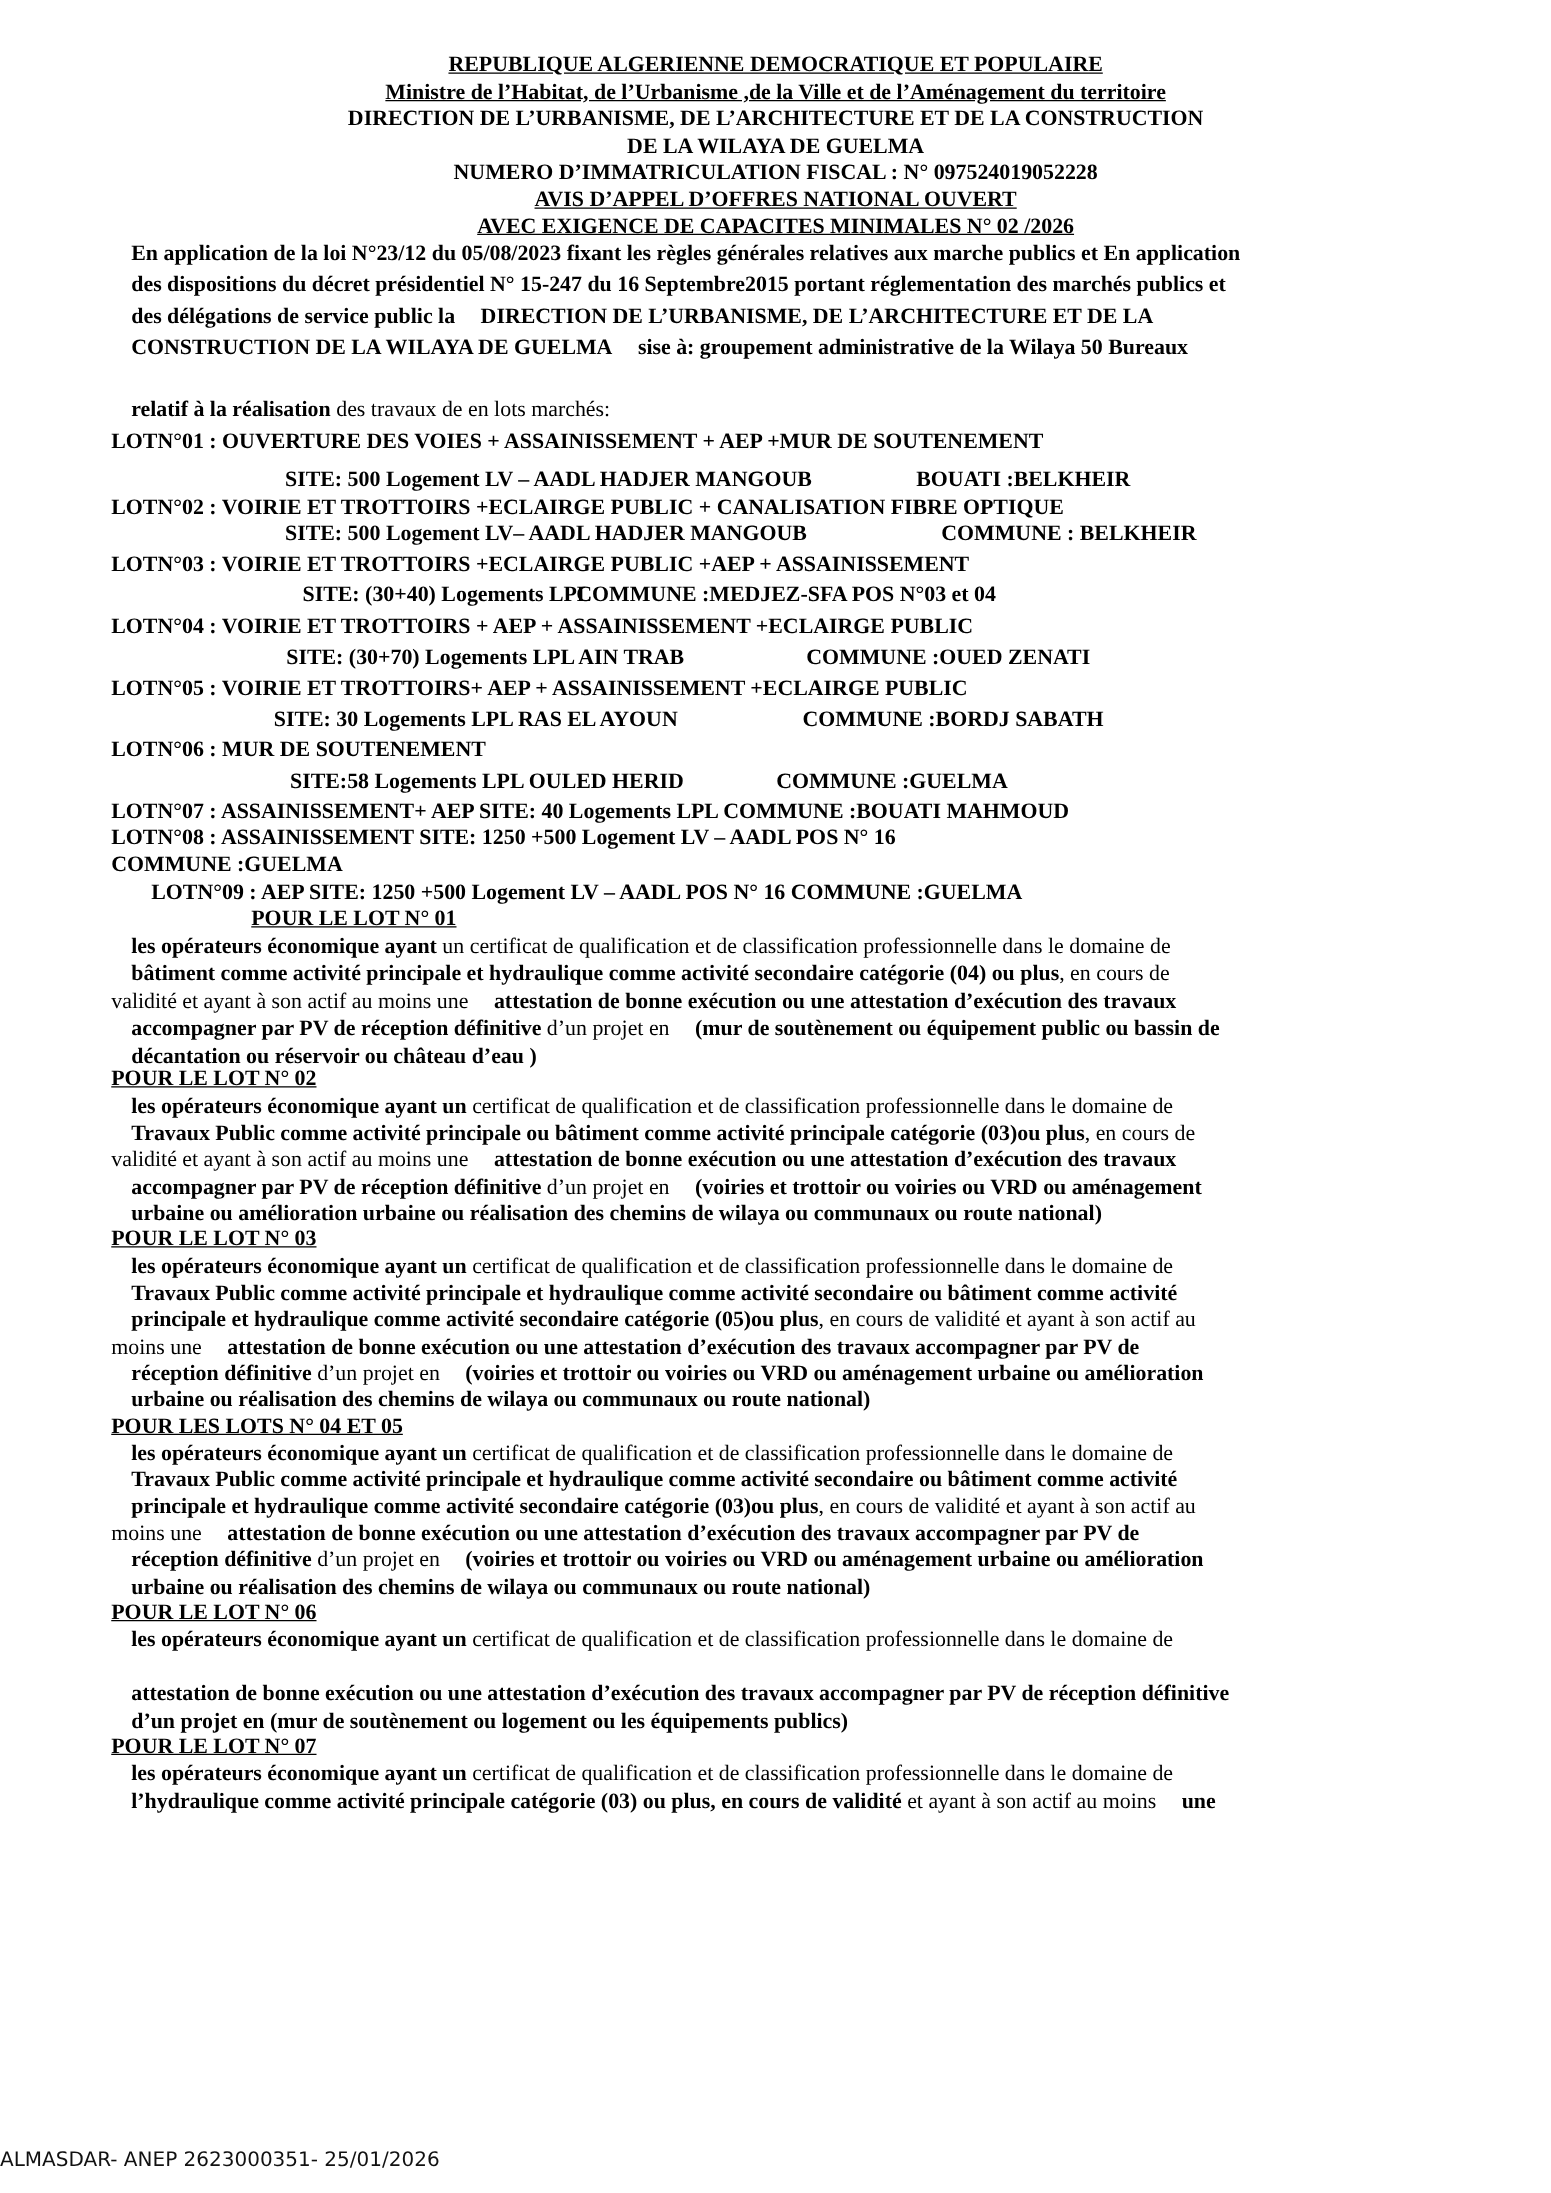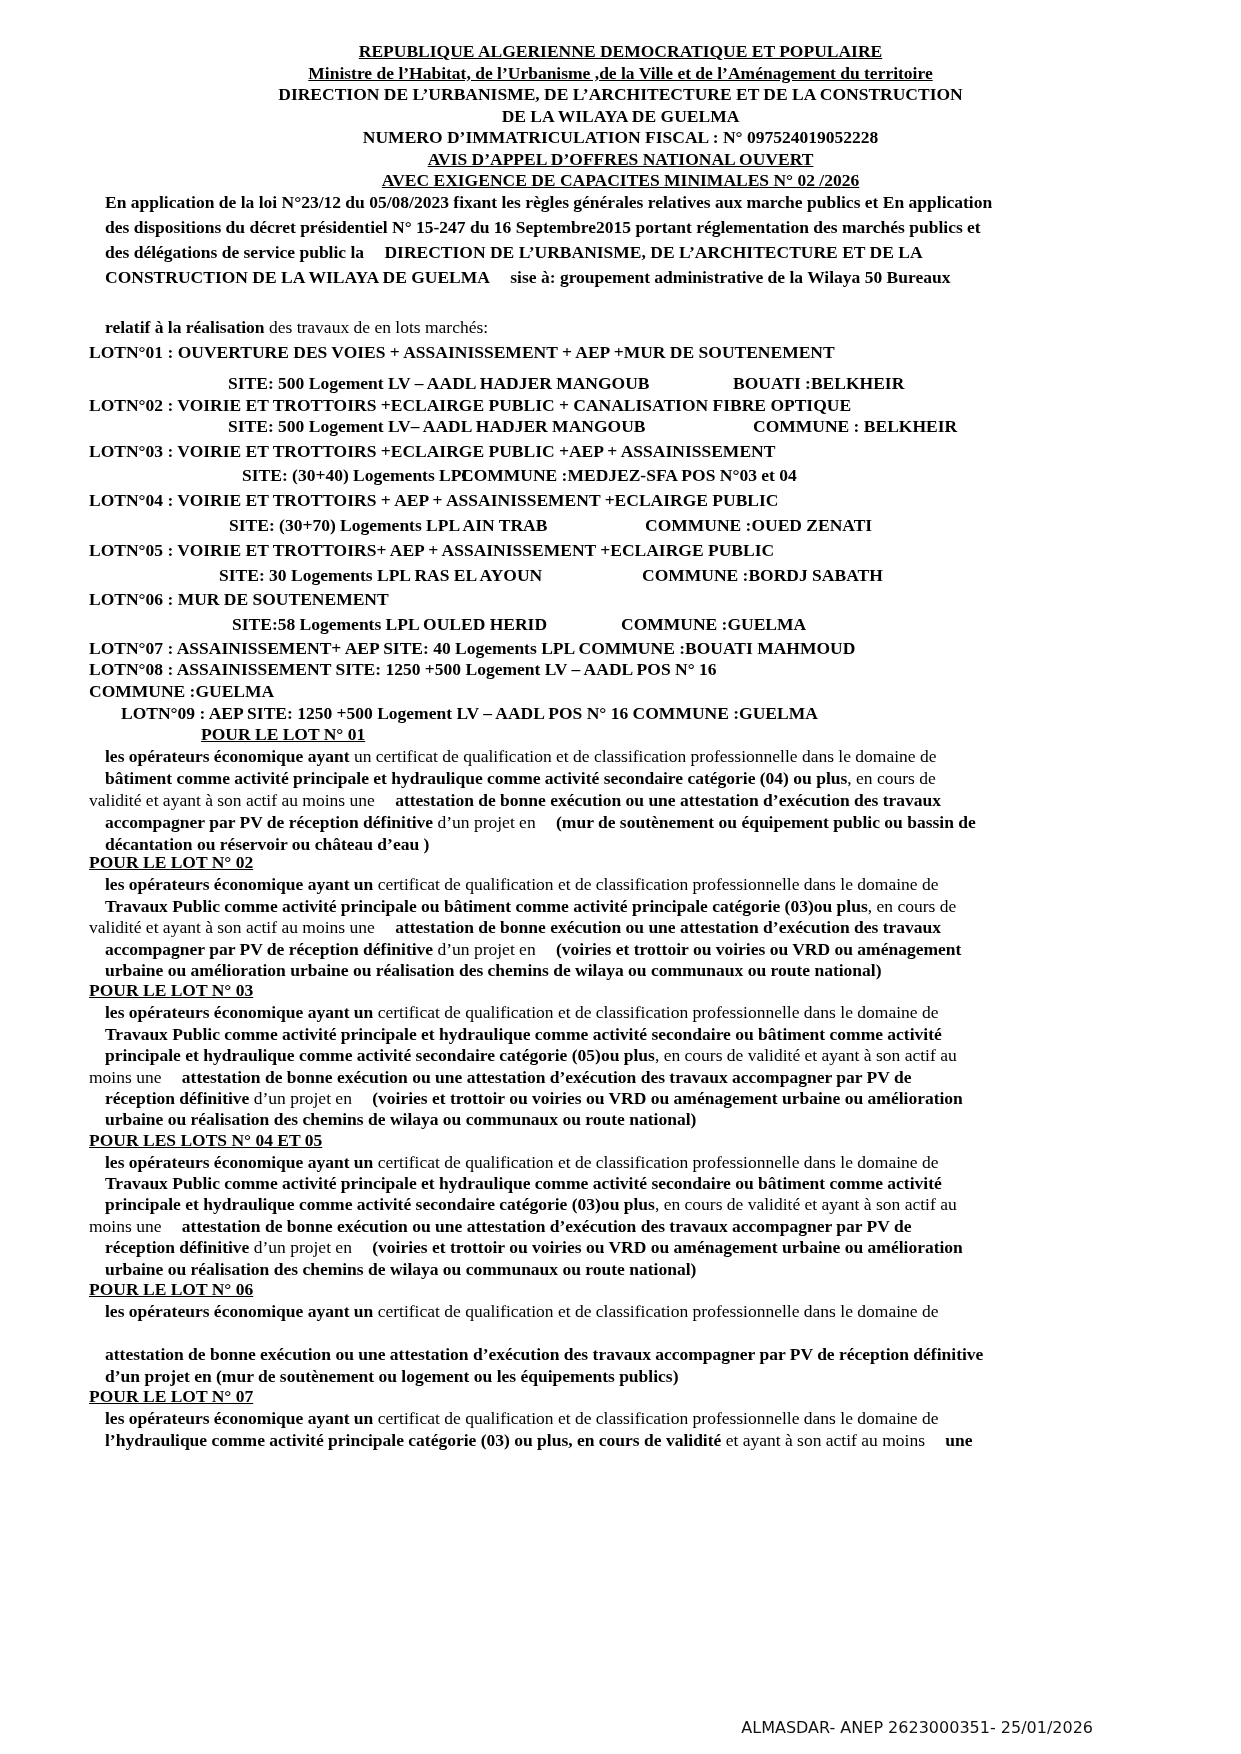--- a/index.html
+++ b/index.html
@@ -11,21 +11,21 @@
   .page { position: absolute; left: 0; top: 0; width: 1241px; height: 1754px; }
   .hdr { position: absolute; left: 0; width: 1241px; text-align: center; font-weight: bold; font-size: 17.5px; line-height: 22px; white-space: nowrap; }
   .u { text-decoration: underline; }
   .line { position: absolute; left: 89px; font-size: 17.5px; line-height: 22px; white-space: nowrap; }
   .b { font-weight: bold; margin-left: 16px; }
   .n { font-weight: normal; }
   .lot { font-weight: bold; }
   .site { font-weight: bold; }
   .sec-title { font-weight: bold; text-decoration: underline; }
   .footer {
-    position: absolute; left: 0; width: 1093px; top: 1718px; text-align: right;
+    position: absolute; left: 0; width: 1093px; top: 1718px; text-align: left;
     font-family: "DejaVu Sans", "Liberation Sans", sans-serif; font-size: 16px; color: #111;
   }
 </style>
 </head>
 <body>
 
 <div class="page">
 
   <div class="hdr u" style="top:40px;">REPUBLIQUE ALGERIENNE DEMOCRATIQUE ET POPULAIRE</div>
   <div class="hdr u" style="top:62px;">Ministre de l’Habitat, de l’Urbanisme ,de la Ville et de l’Aménagement du territoire</div>

